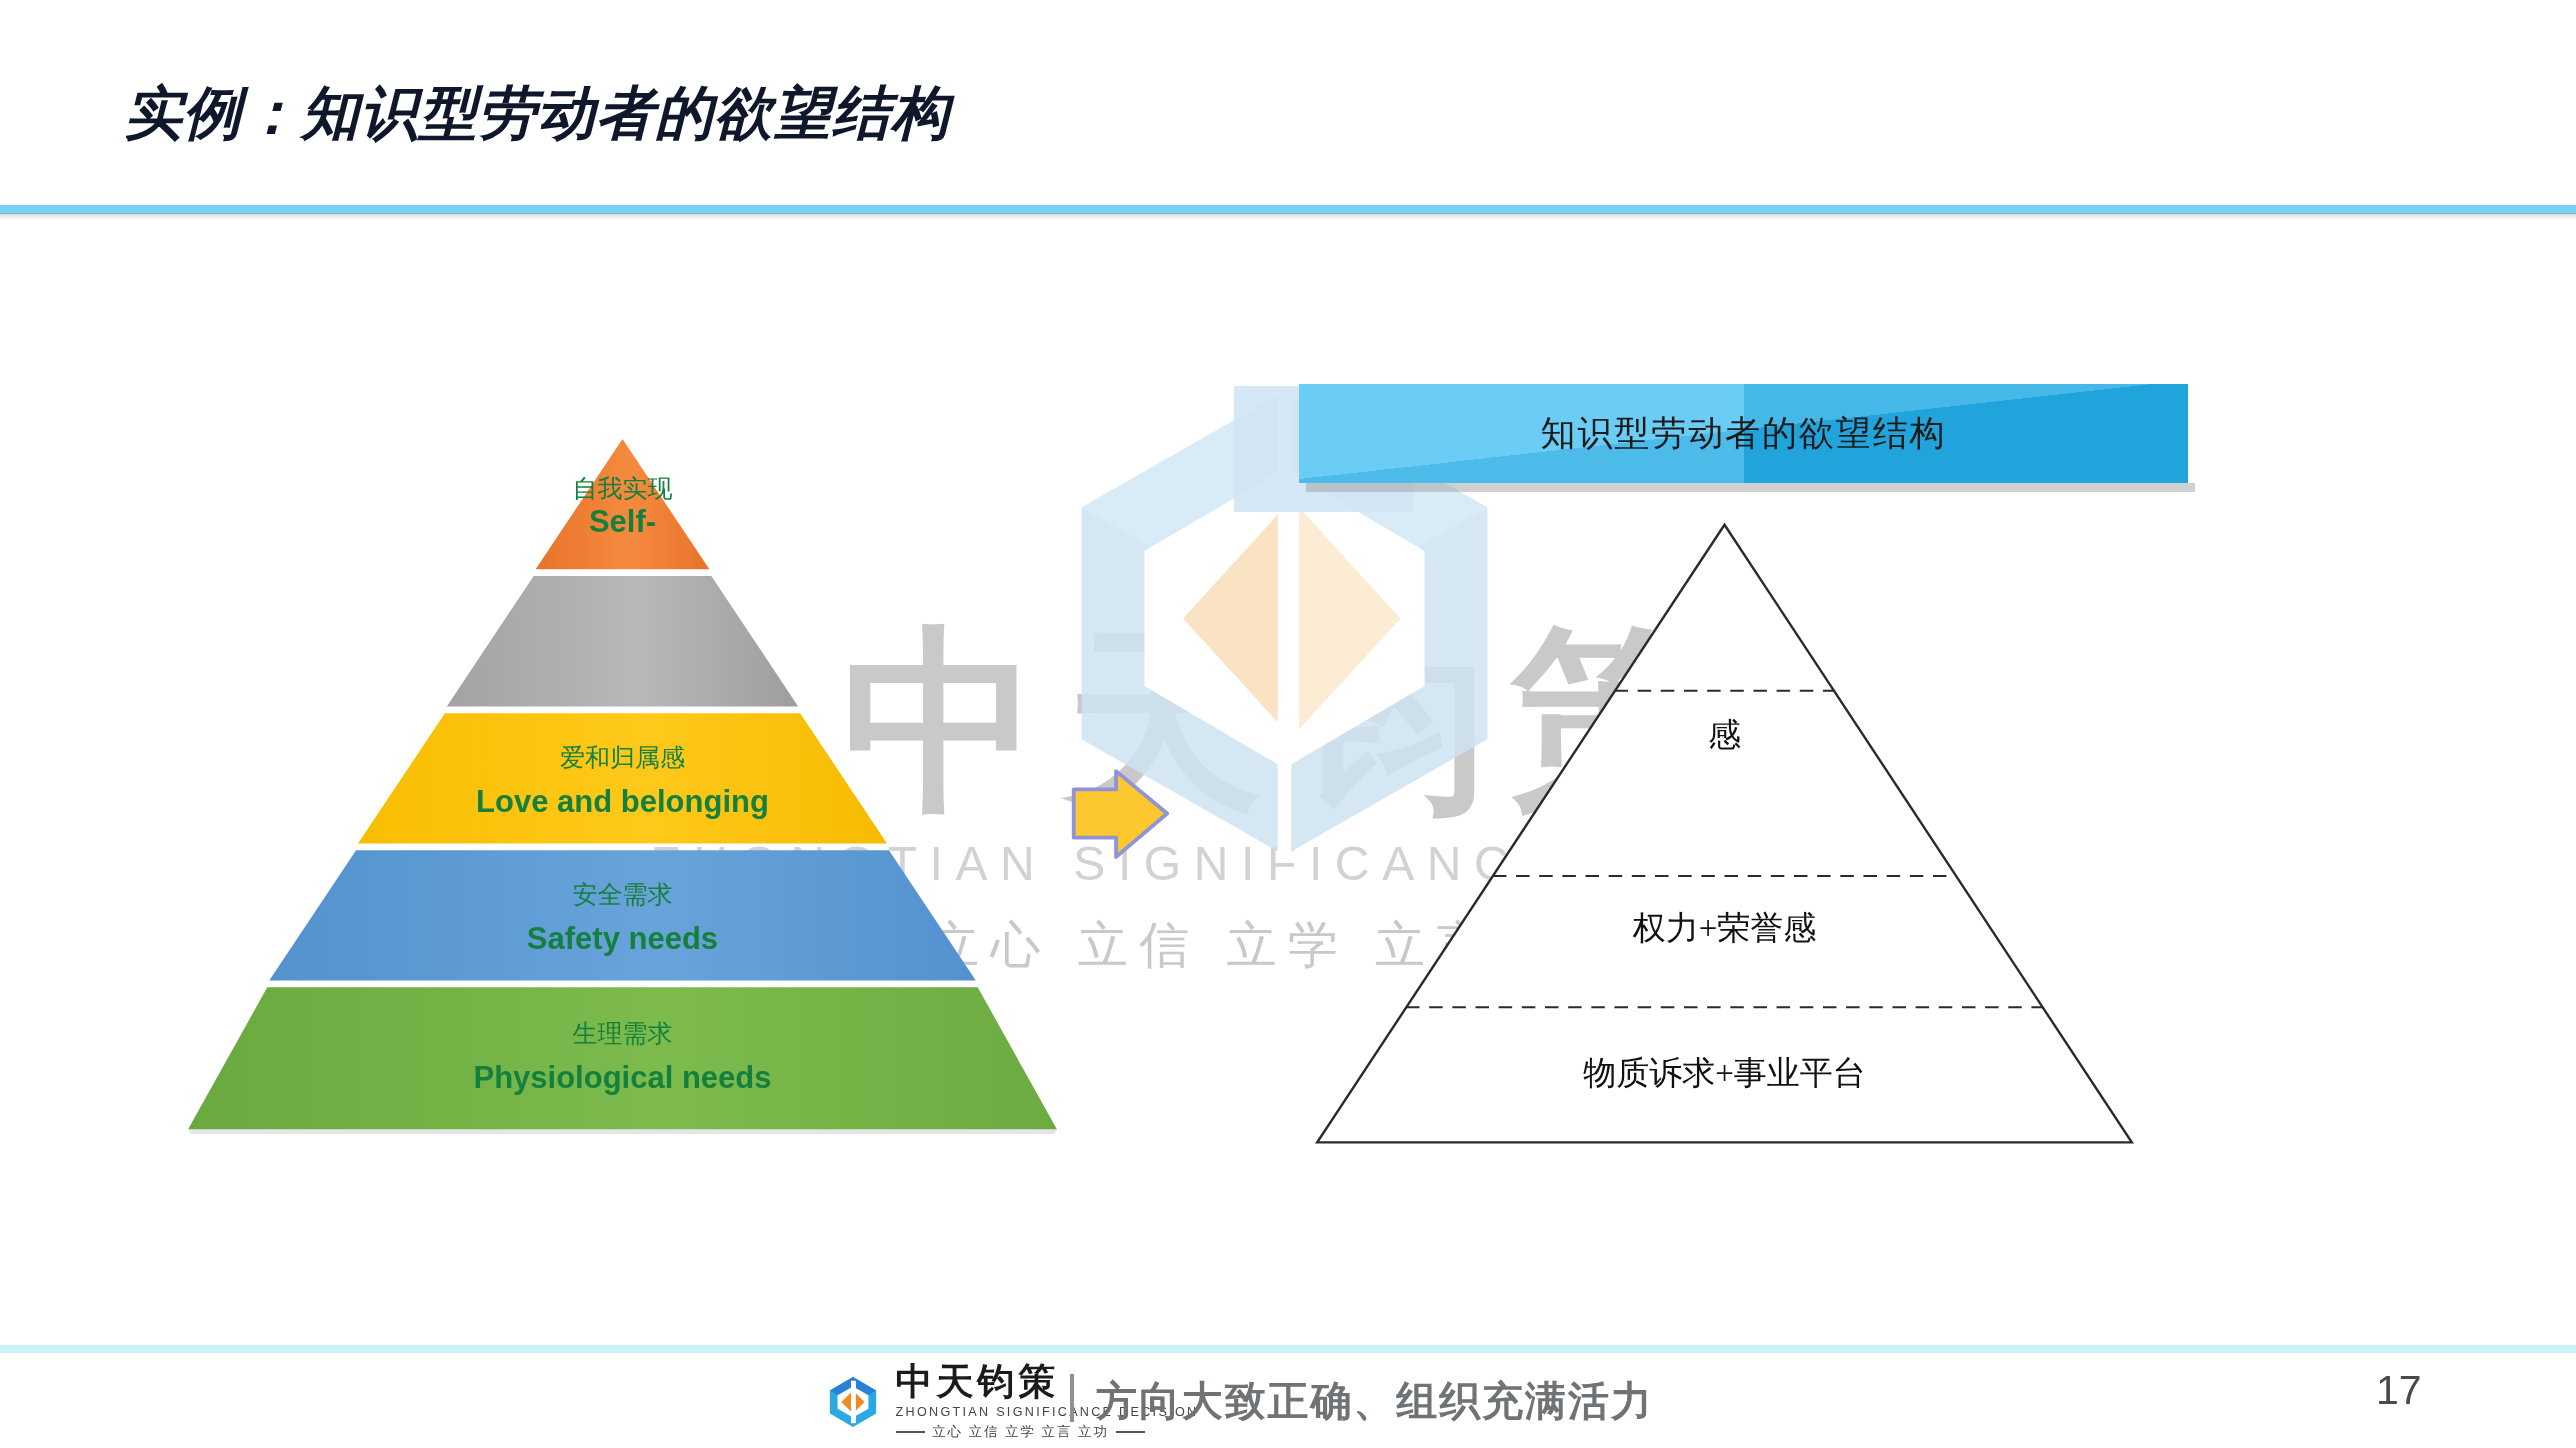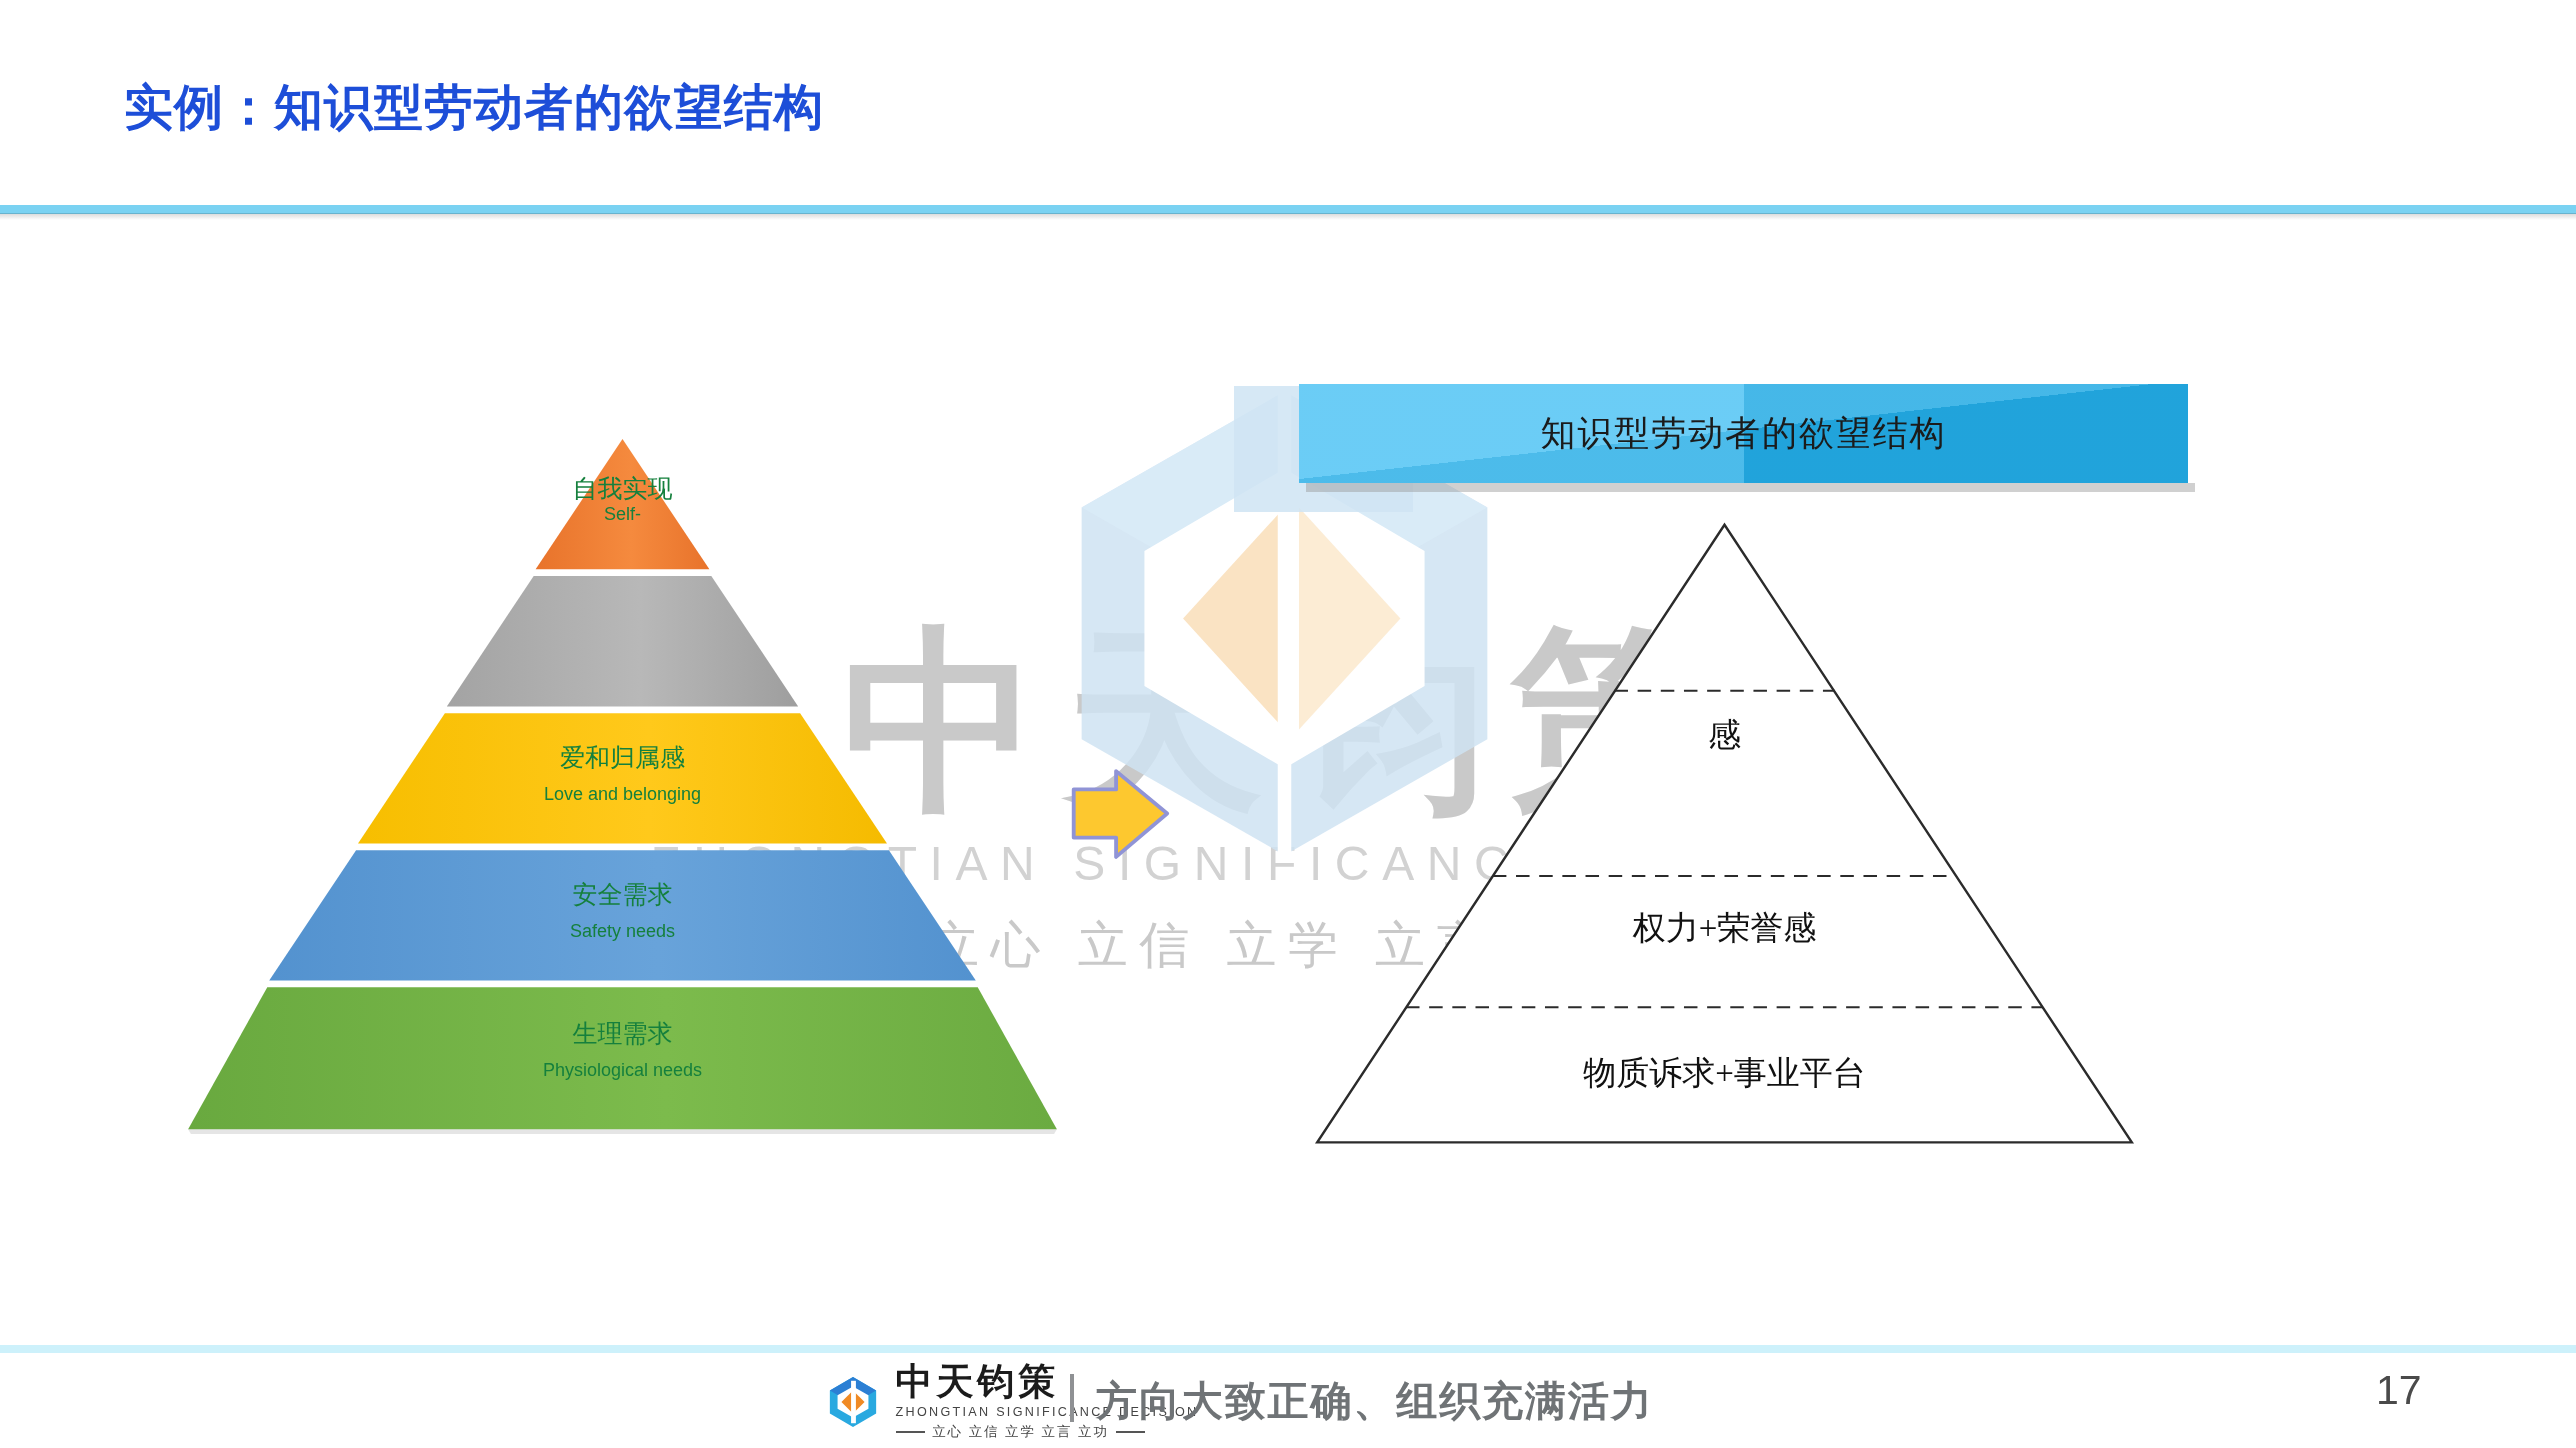--- a/index.html
+++ b/index.html
@@ -16,26 +16,27 @@
     height: 1449px;
     background: #ffffff;
     overflow: hidden;
   }
 
   
   #slide-title {
     position: absolute;
     left: 124px;
     top: 75px;
-    font-size: 49px;
+    font-size: 58px;
     font-weight: bold;
-    color: #1d4ed8;
+    color: #0f172a;
     letter-spacing: 1px;
     white-space: nowrap;
     font-family: "Liberation Sans", "DejaVu Sans", sans-serif;
+    font-style: italic;
   }
   #header-rule {
     position: absolute;
     left: 0;
     top: 205px;
     width: 2576px;
     height: 8.7px;
     background: #7ad2f2;
   }
   #header-rule-shadow {
@@ -108,21 +109,21 @@
   }
   .maslow-row {
     position: absolute;
     left: 0;
     width: 869px;
     text-align: center;
     color: #15803d;
     font-family: "Liberation Sans", "DejaVu Sans", sans-serif;
   }
   .maslow-cn { font-size: 25px; line-height: 1.18; }
-  .maslow-en { font-size: 18px; line-height: 1.18; }
+  .maslow-en { font-size: 31px; line-height: 1.18; font-weight: bold; }
 
   
   #banner-shadow {
     position: absolute;
     left: 1234px;
     top: 386px;
     width: 179px;
     height: 126px;
     background: #cfe4f3;
     clip-path: polygon(0 0, 100% 0, 100% 100%, 0 100%);

